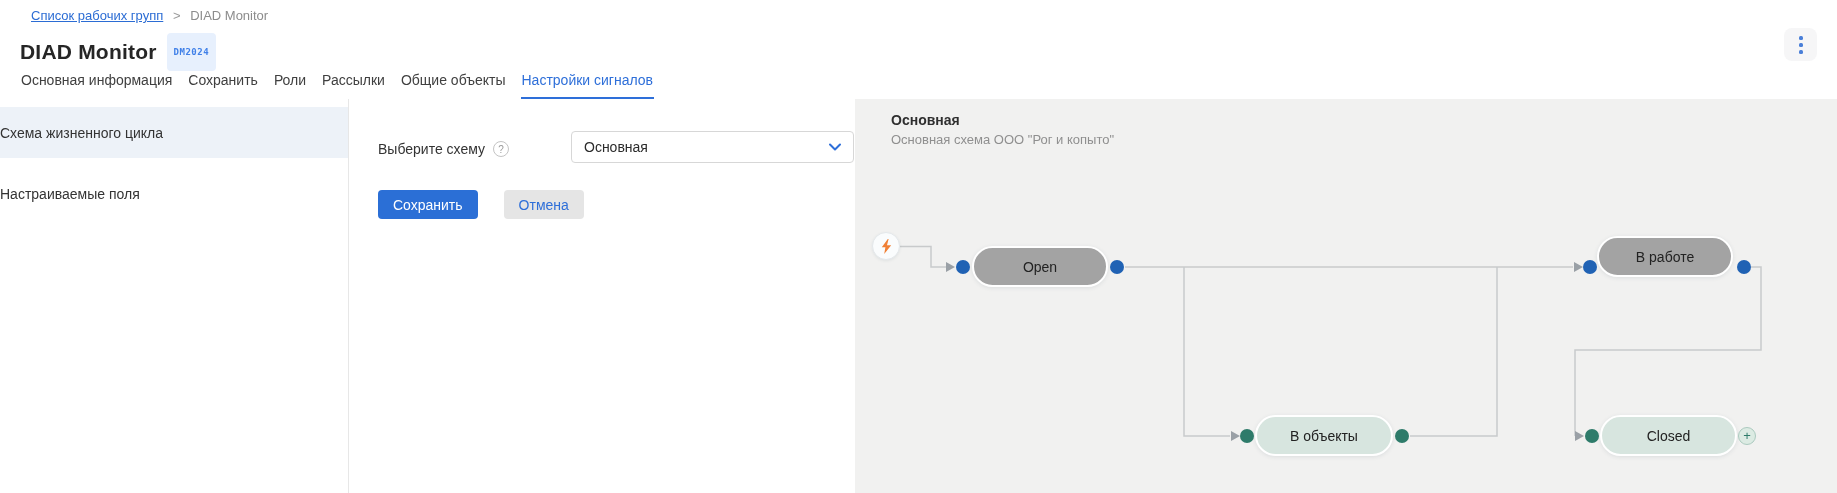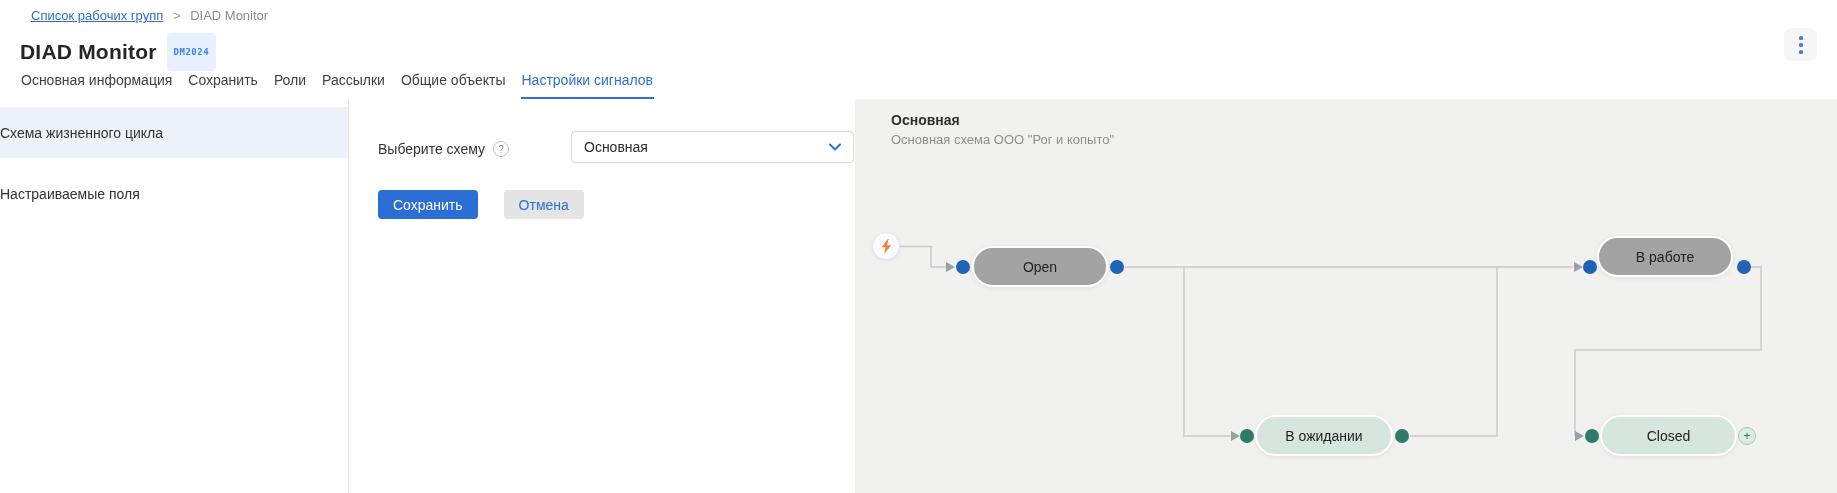--- a/index.html
+++ b/index.html
@@ -164,21 +164,21 @@
     </svg>
 
     <div class="start-circle">
       <svg width="11" height="15" viewBox="0 0 11 15">
         <path d="M6.8 0 L0.8 8.2 H4.4 L3.2 15 L10.2 6.2 H6.0 L7.6 0 Z" fill="#f08036"></path>
       </svg>
     </div>
 
     <div class="node blue" style="left:117px; top:147px; width:136px; height:41px;">Open</div>
     <div class="node blue" style="left:742px; top:137px; width:136px; height:41px;">В работе</div>
-    <div class="node green" style="left:400px; top:316px; width:138px; height:41px;">В ожидании</div>
+    <div class="node green" style="left:400px; top:316px; width:138px; height:41px;">В объекты</div>
     <div class="node green" style="left:745px; top:316px; width:137px; height:41px;">Closed</div>
 
     <span class="dot blue" style="left:101px; top:161px;"></span>
     <span class="dot blue" style="left:255px; top:161px;"></span>
     <span class="dot blue" style="left:728px; top:161px;"></span>
     <span class="dot blue" style="left:882px; top:161px;"></span>
     <span class="dot green" style="left:385px; top:330px;"></span>
     <span class="dot green" style="left:540px; top:330px;"></span>
     <span class="dot green" style="left:730px; top:330px;"></span>
 

